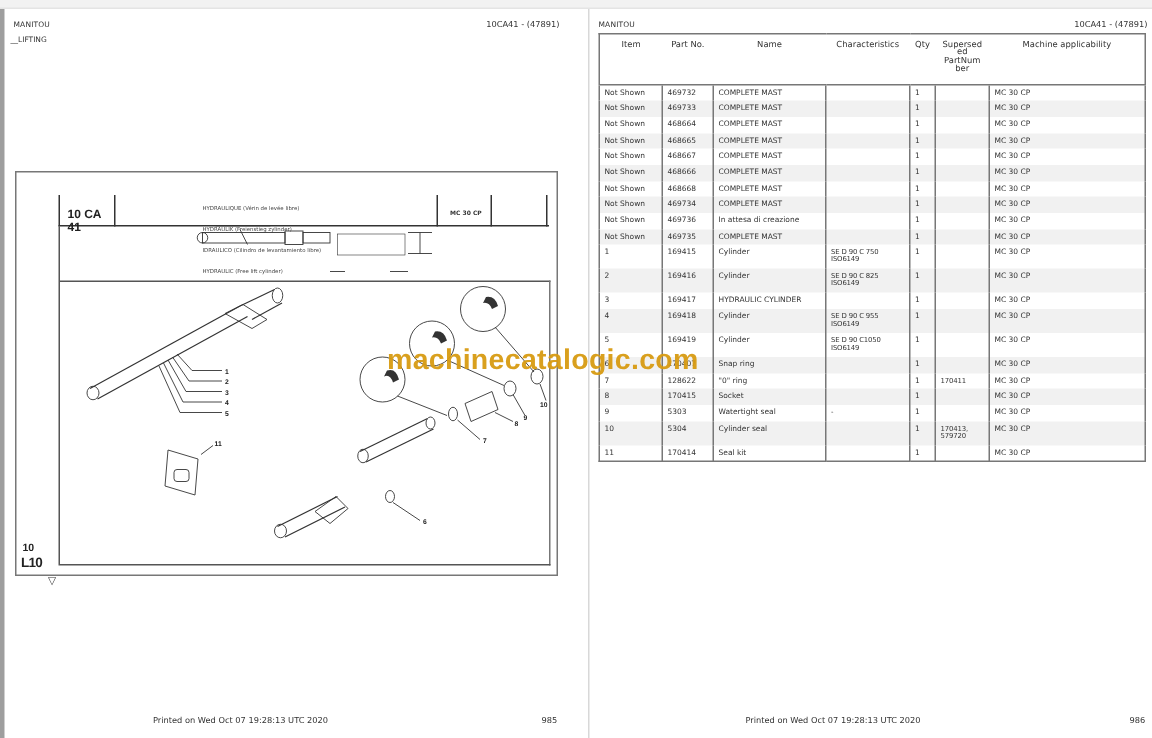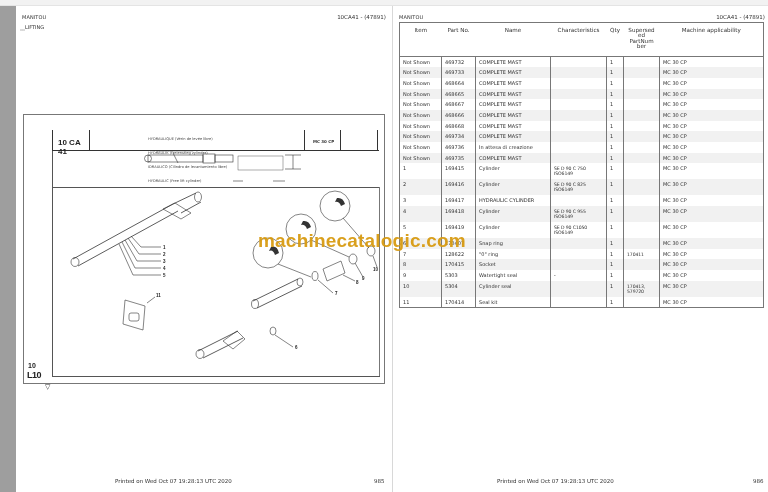--- a/index.html
+++ b/index.html
@@ -3,21 +3,21 @@
 <meta charset="utf-8">
 <style>
   * { box-sizing: border-box; margin: 0; padding: 0; }
   html, body { width: 768px; height: 492px; overflow: hidden; background: #ffffff; }
   body { font-family: "DejaVu Sans", sans-serif; position: relative; color: #222; }
 
   .topbar { position: absolute; left: 0; top: 0; width: 768px; height: 6px; background: #f2f2f2; border-bottom: 1px solid #e4e4e4; }
   .left-gutter { position: absolute; left: 0; top: 6px; width: 16px; height: 486px; background: #9e9e9e; }
 
   .page { position: absolute; top: 6px; height: 486px; background: #fff; }
-  .page-left { left: 16px; width: 374px; }
+  .page-left { left: 3px; width: 374px; }
   .page-right { left: 392px; width: 376px; border-left: 1px solid #d8d8d8; }
 
   .hdr-brand { position: absolute; top: 8px; font-size: 5px; color: #333; letter-spacing: 0.1px; }
   .hdr-code { position: absolute; top: 8px; font-size: 5.5px; color: #333; }
   .hdr-section { position: absolute; top: 18px; font-size: 5px; color: #333; }
 
   .footer-print { position: absolute; top: 472px; font-size: 5.5px; color: #333; }
   .footer-page { position: absolute; top: 472px; font-size: 5.5px; color: #333; }
 
   

